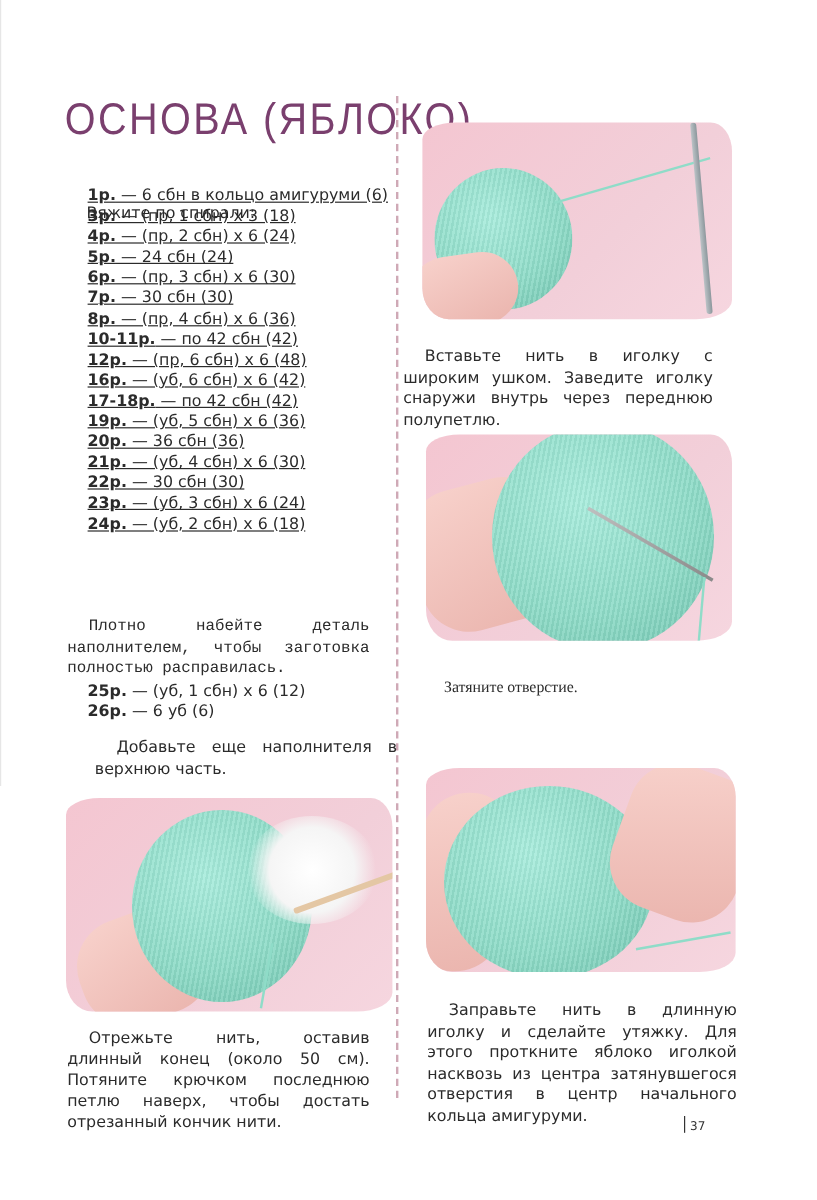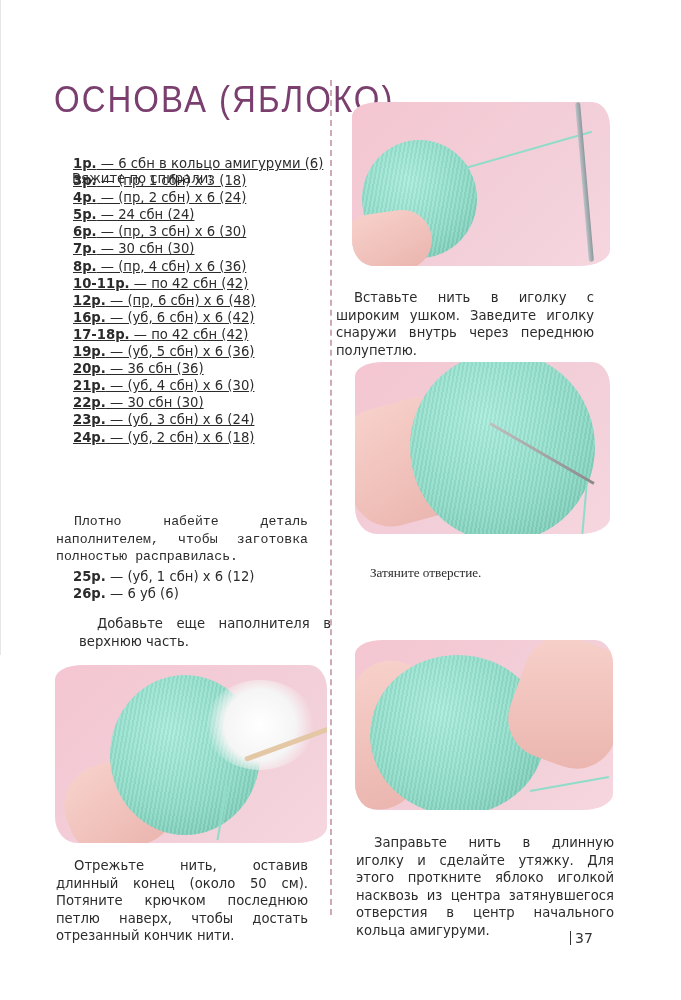--- a/index.html
+++ b/index.html
@@ -38,21 +38,21 @@
         radial-gradient(circle at 40% 35%, #a8ecdc 0%, #8fdcc8 55%, #6fc2ad 100%);
     }
     .hand {
       position: absolute; border-radius: 40px; background: linear-gradient(160deg,#f8d2cc,#eab4ad);
     }
     .needle { position: absolute; height: 3px; background: linear-gradient(90deg,#bfbfbf,#8a8a8a); transform-origin: left center; }
     .yarn { position: absolute; height: 2px; background: #8fdcc8; transform-origin: left center; }
     .hook { position: absolute; width: 5px; background: linear-gradient(90deg,#bcc3c7,#8c979c); border-radius: 3px; }
     .stuffing { position: absolute; border-radius: 50%; background: radial-gradient(circle,#ffffff 0%,#f5f5f5 50%,rgba(255,255,255,0) 75%); }
     .stick { position: absolute; height: 5px; background: #e4c7a4; transform-origin: left center; border-radius: 2px; }
-    .page-num { position: absolute; left: 570px; top: 930px; font-size: 14px; color: #333; }
+    .page-num { position: absolute; left: 570px; top: 930px; font-size: 10px; color: #333; }
     .page-num .bar { display: inline-block; width: 1px; height: 14px; background: #333; vertical-align: -2px; margin-right: 4px; }
   </style>
 </head>
 <body>
 
 <div class="left-edge"></div>
 
 <h1 class="title" style="margin:0;">ОСНОВА (ЯБЛОКО)</h1>
 
 <div class="col-divider"></div>

